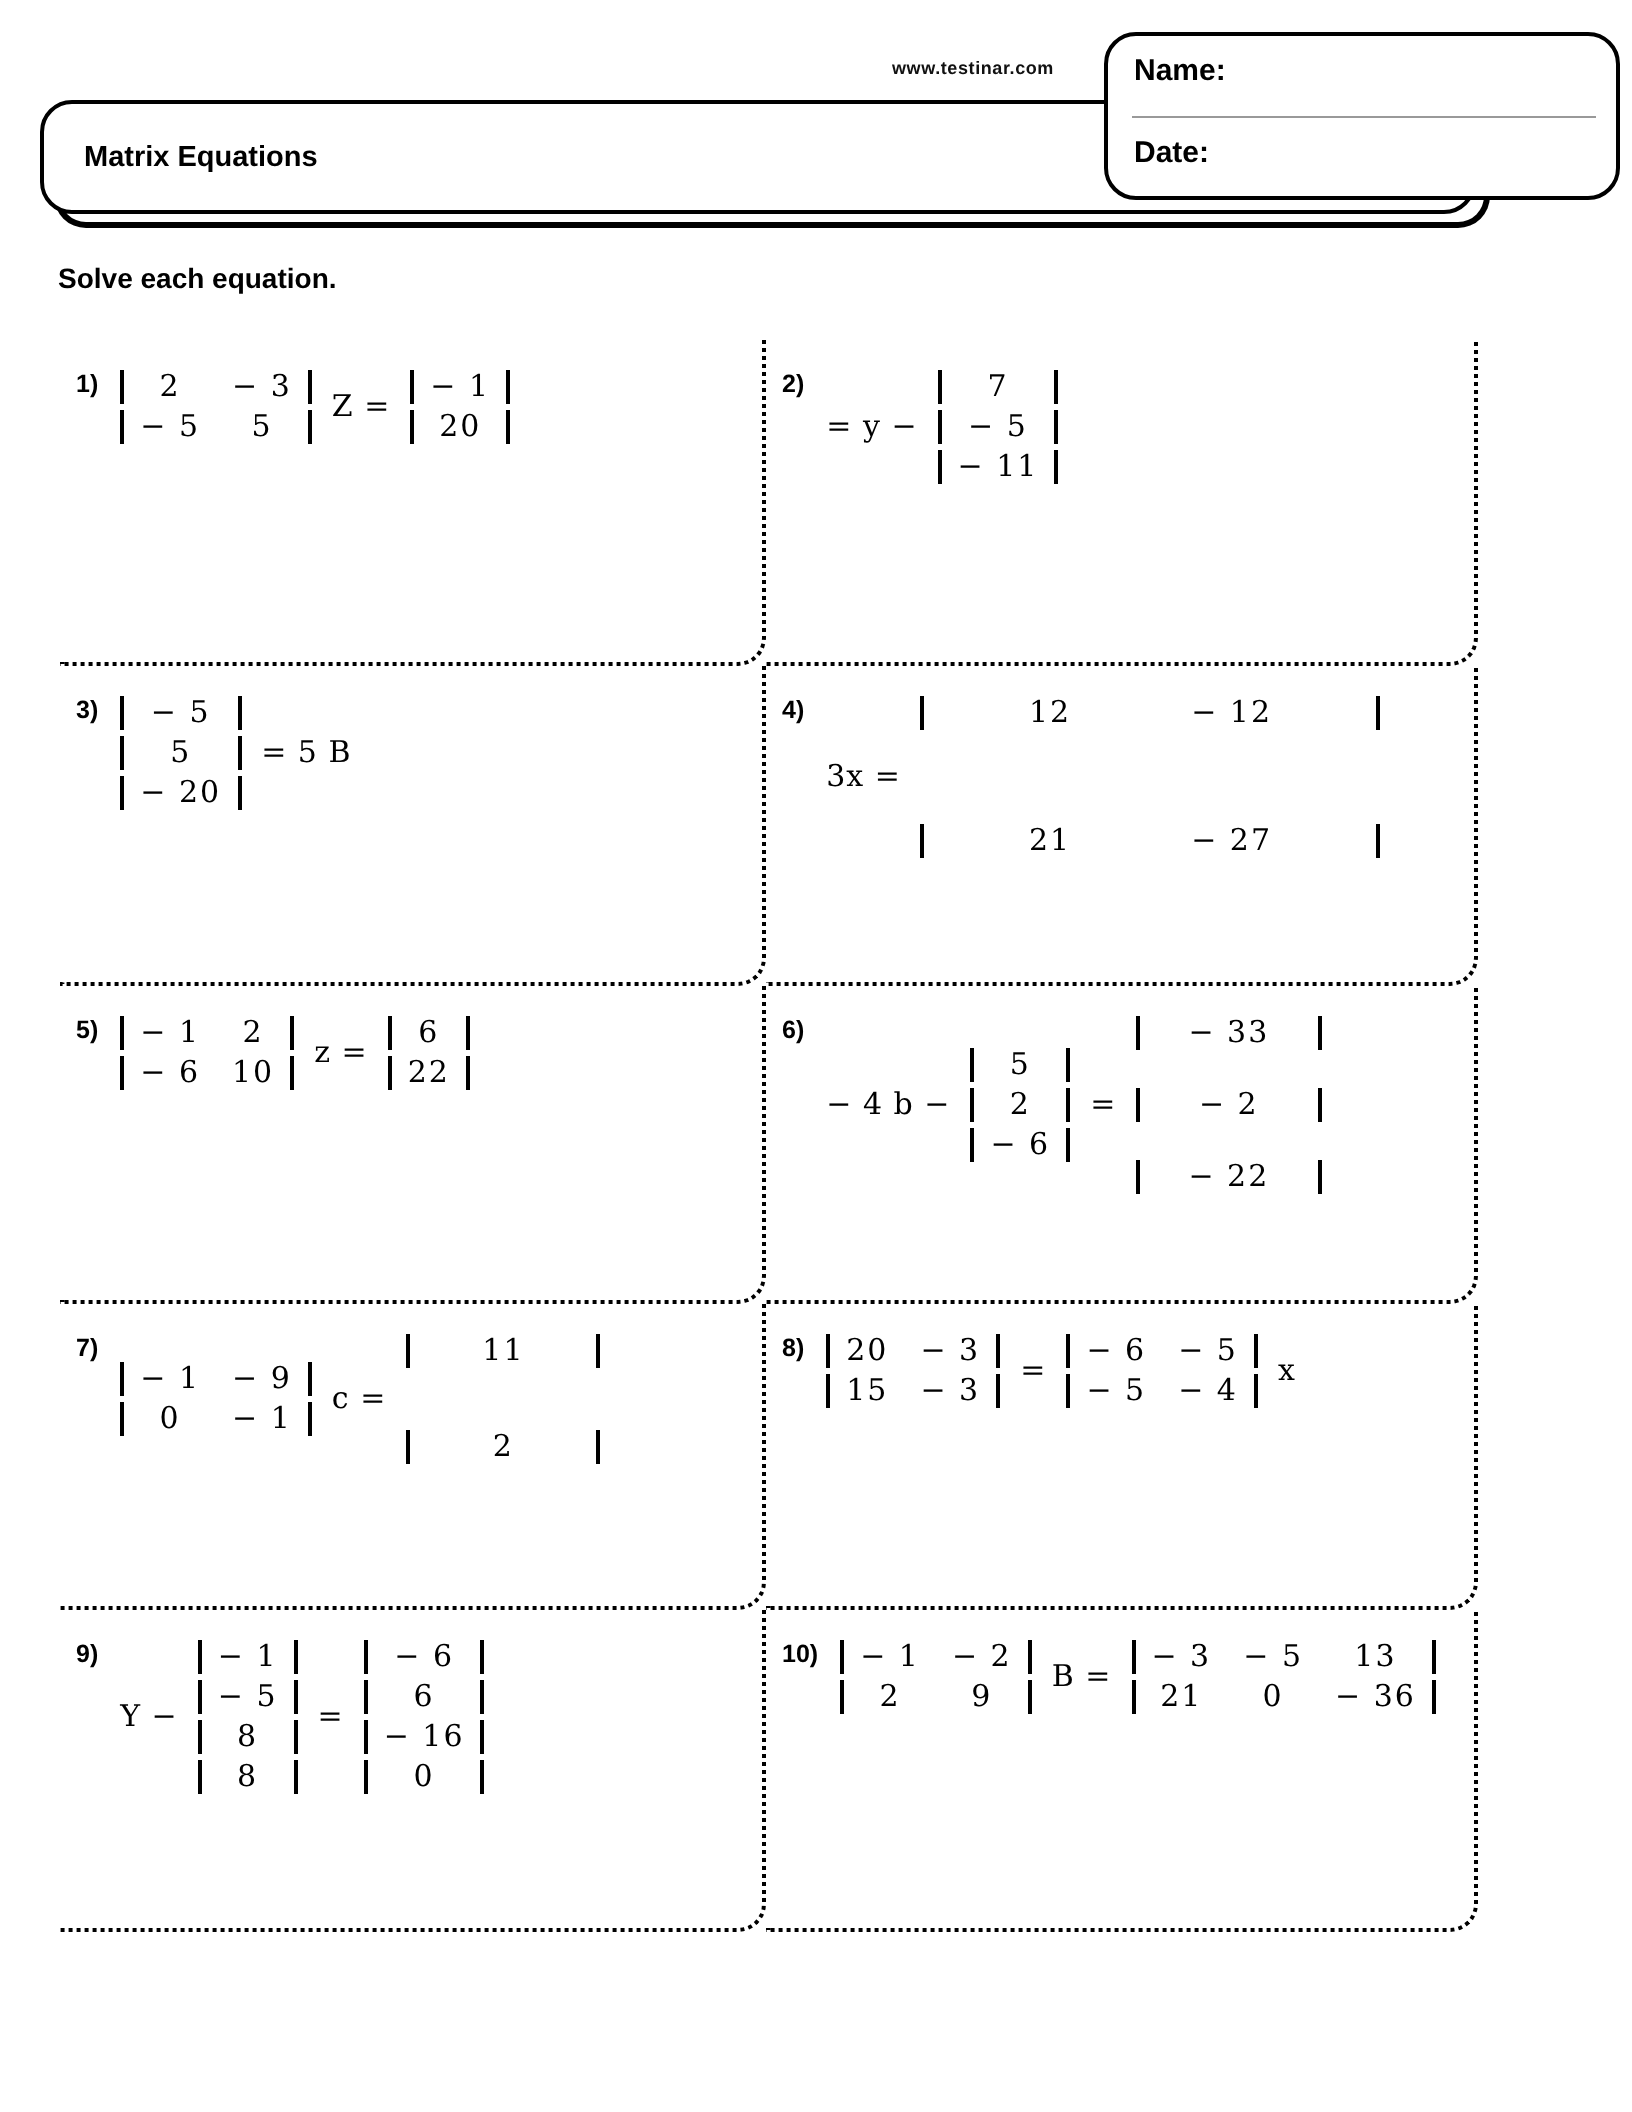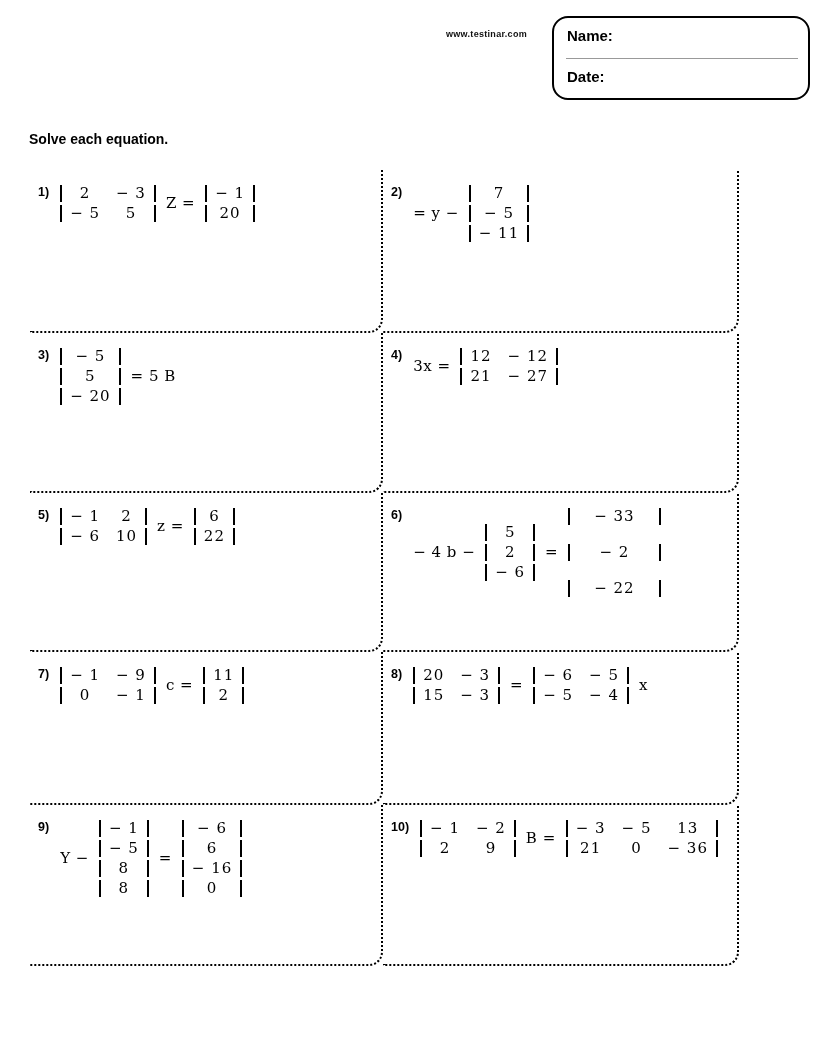--- a/index.html
+++ b/index.html
@@ -68,20 +68,23 @@
     letter-spacing:1px;white-space:pre;
   }
 </style>
 </head>
 <body>
 
 <div class="page">
 
   <div class="watermark">www.testinar.com</div>
 
+  <div class="title-bar">
+    <span class="title">Matrix Equations</span>
+  </div>
 
   <div class="name-box">
     <span class="nb-label nb-name">Name:</span>
     <div class="nb-divider"></div>
     <span class="nb-label nb-date">Date:</span>
   </div>
 
   <div class="instructions">Solve each equation.</div>
 
   <div class="grid" id="problems-grid">
@@ -140,21 +143,21 @@
             <span class="mval">− 20</span>
             <span class="mbar"></span>
           </div>
           <span class="eqtext">= 5 B</span>
         </div>
       </div>
       <div class="cell">
         <span class="pnum">4)</span>
         <div class="equation">
           <span class="eqtext">3x =</span>
-          <div class="matrix" style="grid-template-columns: 2px repeat(2, auto) 2px;">
+          <div class="matrix" style="grid-template-columns: 2px repeat(2, auto) 2px; gap: 44px;">
             <span class="mbar"></span>
             <span class="mval">12</span>
             <span class="mval">− 12</span>
             <span class="mbar"></span>
             <span class="mbar"></span>
             <span class="mval">21</span>
             <span class="mval">− 27</span>
             <span class="mbar"></span>
           </div>
         </div>
@@ -219,21 +222,21 @@
             <span class="mbar"></span>
             <span class="mval">− 1</span>
             <span class="mval">− 9</span>
             <span class="mbar"></span>
             <span class="mbar"></span>
             <span class="mval">0</span>
             <span class="mval">− 1</span>
             <span class="mbar"></span>
           </div>
           <span class="eqtext">c =</span>
-          <div class="matrix" style="grid-template-columns: 2px repeat(1, auto) 2px;">
+          <div class="matrix" style="grid-template-columns: 2px repeat(1, auto) 2px; gap: 28px;">
             <span class="mbar"></span>
             <span class="mval">11</span>
             <span class="mbar"></span>
             <span class="mbar"></span>
             <span class="mval">2</span>
             <span class="mbar"></span>
           </div>
         </div>
       </div>
       <div class="cell">

